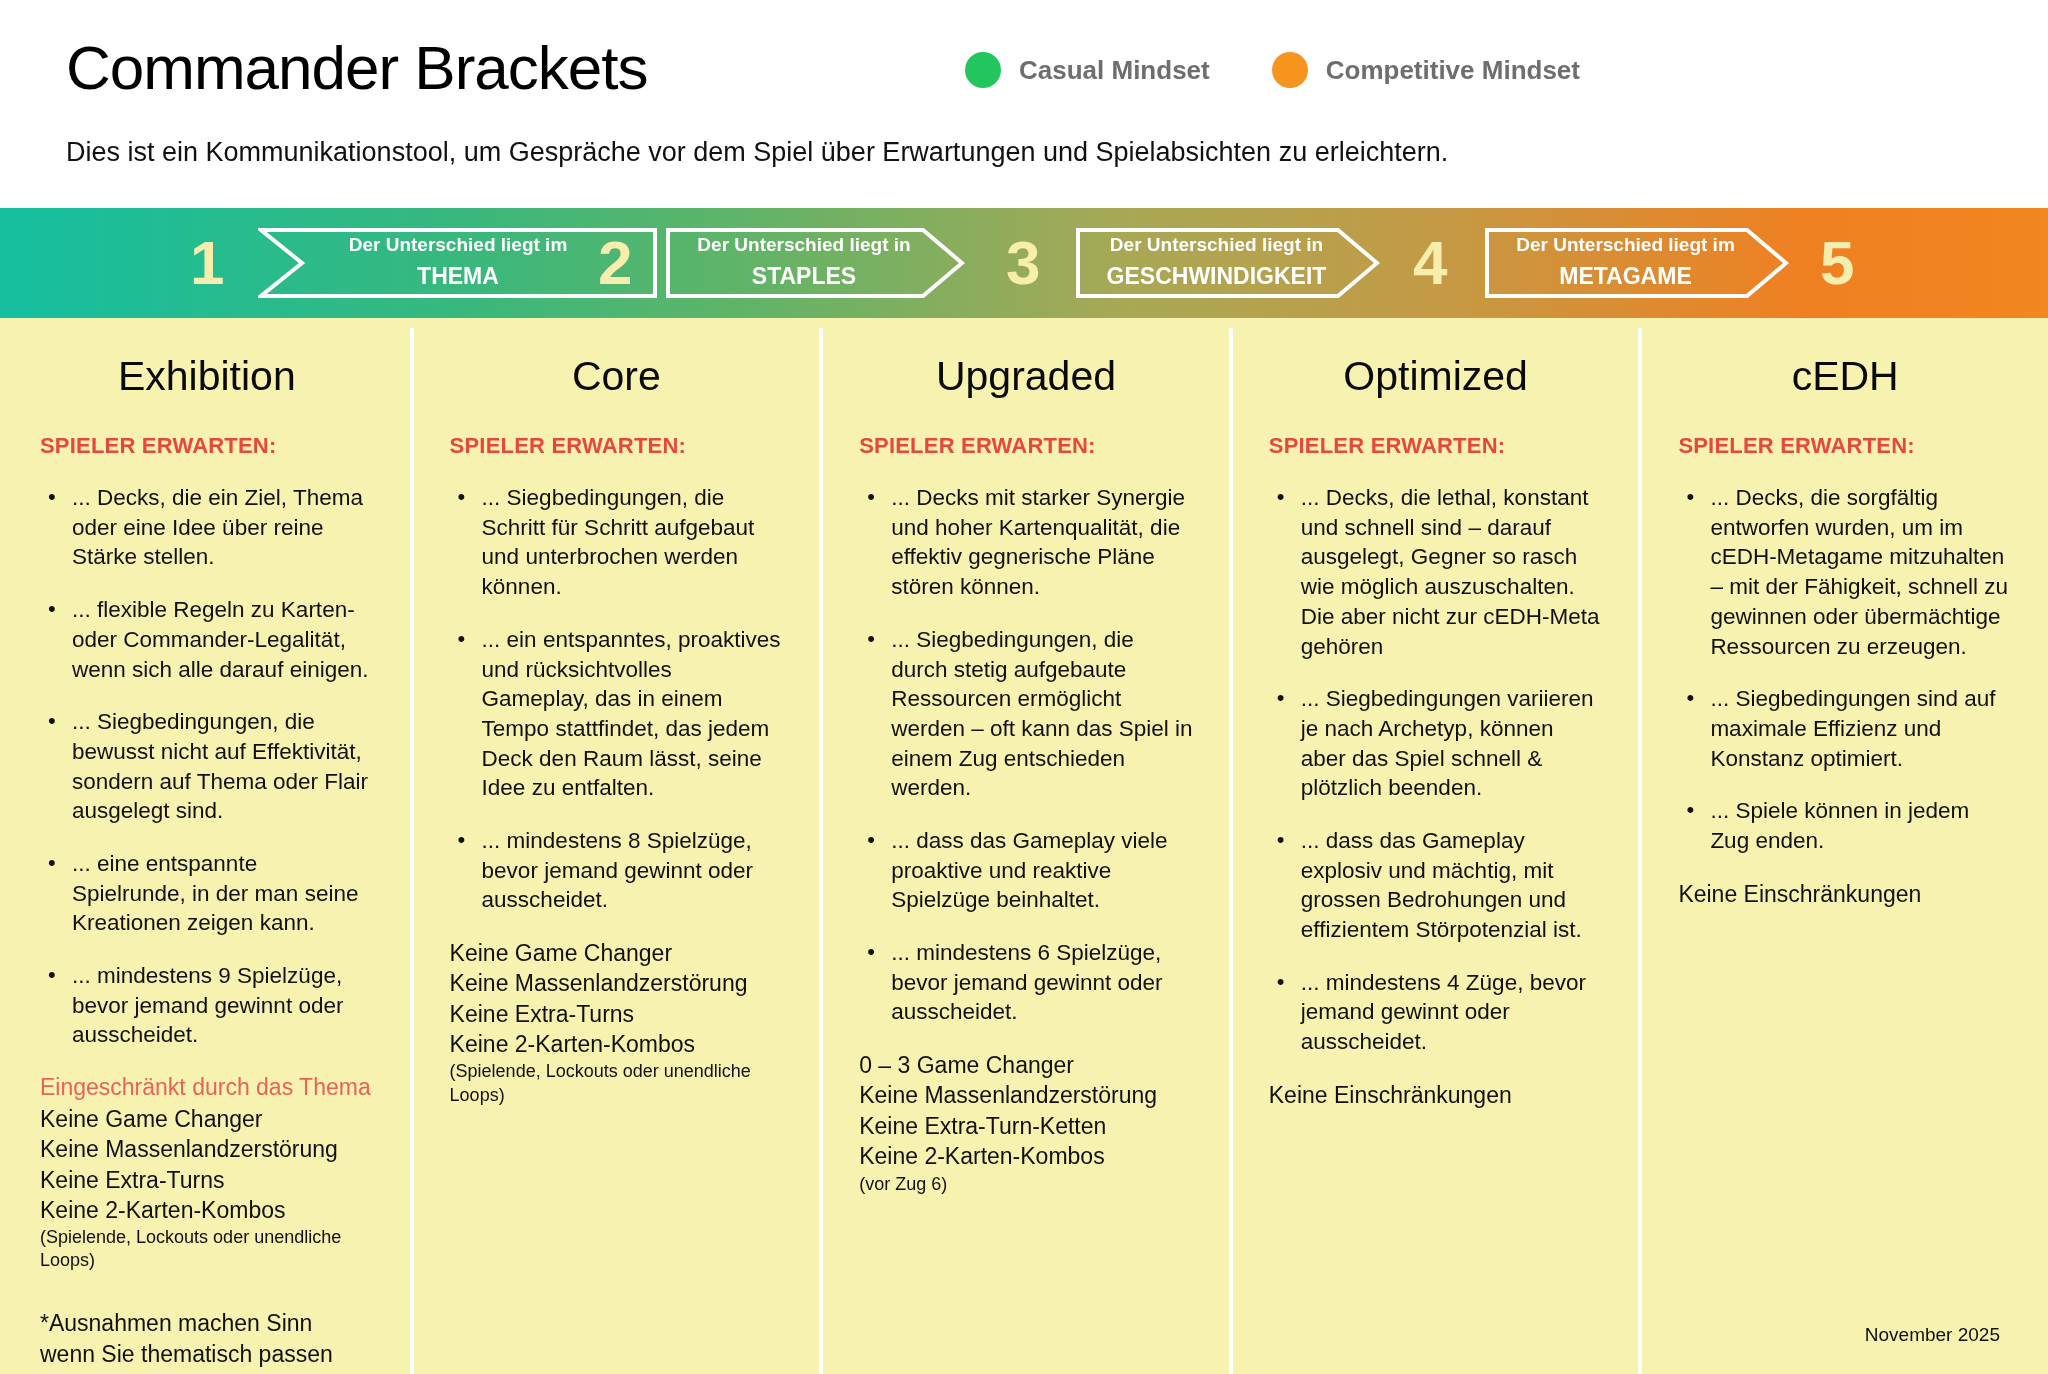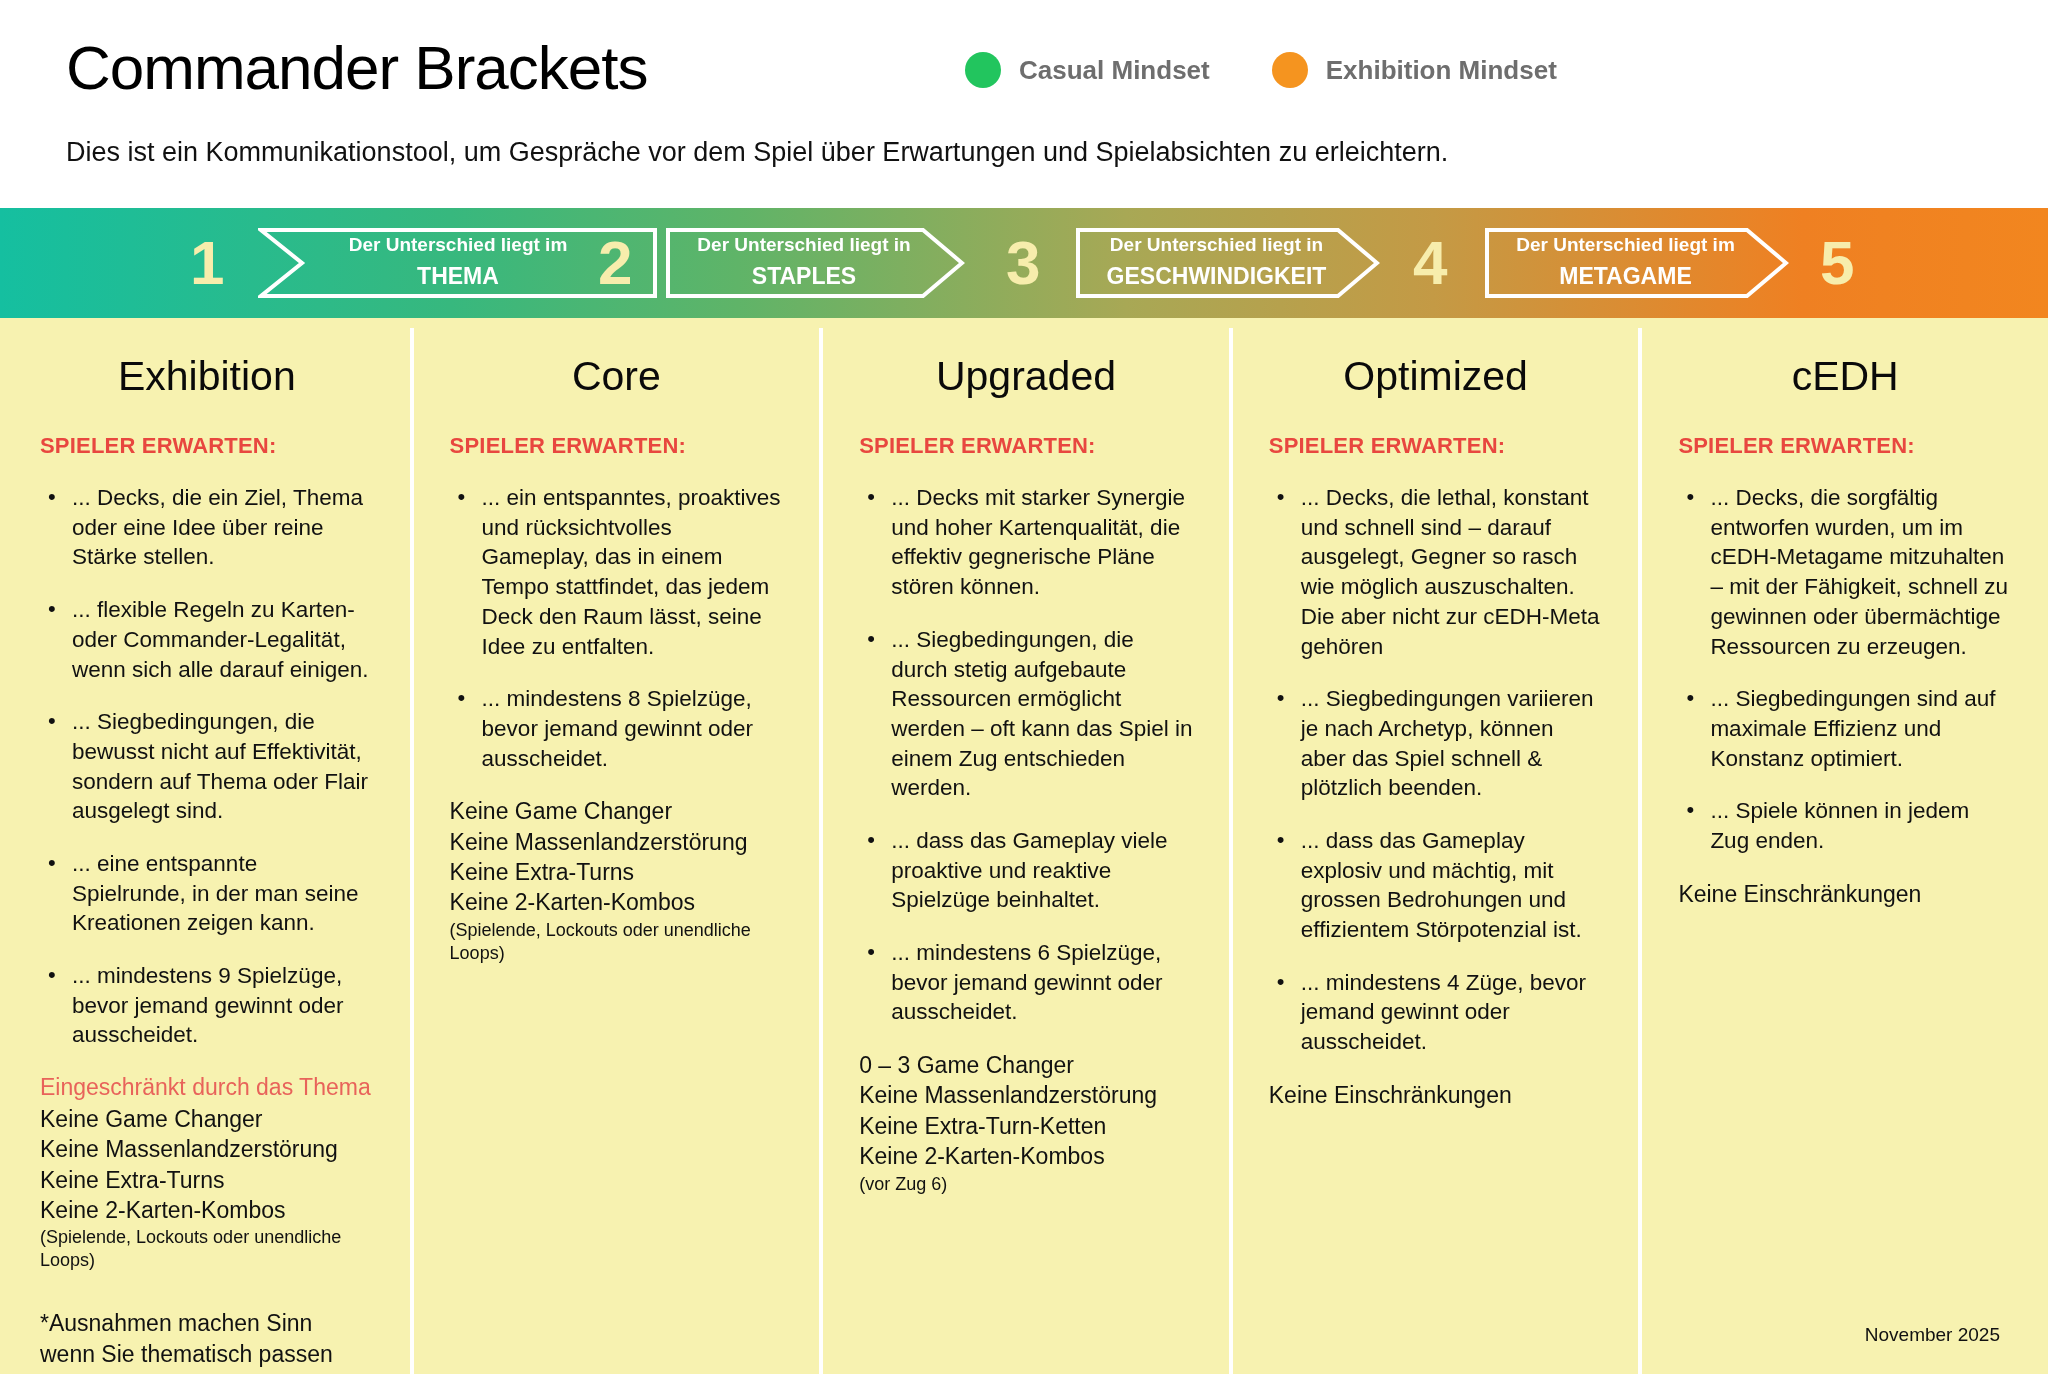--- a/index.html
+++ b/index.html
@@ -258,21 +258,21 @@
   <div class="header">
     <div class="title">Commander Brackets</div>
 
     <div class="legend">
       <div class="legend-item">
         <span class="legend-dot" style="background:#22c55e"></span>
         <span class="legend-label">Casual Mindset</span>
       </div>
       <div class="legend-item">
         <span class="legend-dot" style="background:#f5941f"></span>
-        <span class="legend-label">Exhibition Mindset</span>
+        <span class="legend-label">Competitive Mindset</span>
       </div>
     </div>
 
     <div class="subtitle">Dies ist ein Kommunikationstool, um Gespräche vor dem Spiel über Erwartungen und Spielabsichten zu erleichtern.</div>
   </div>
 
   <div class="strip">
     <div class="strip-inner">
 
       <div class="strip-num" style="left:190px">1</div>
@@ -347,20 +347,21 @@
         <div class="restrict-line">Keine 2-Karten-Kombos</div>
         <div class="restrict-note">(Spielende, Lockouts oder unendliche Loops)</div>
       </div>
       <div class="footnote">*Ausnahmen machen Sinn wenn Sie thematisch passen</div>
     </div>
 
     <div class="col">
       <div class="col-title">Core</div>
       <div class="expect-head">SPIELER ERWARTEN:</div>
       <ul class="bullets">
+        <li>... Siegbedingungen, die Schritt für Schritt aufgebaut und unterbrochen werden können.</li>
         <li>... ein entspanntes, proaktives und rücksichtvolles Gameplay, das in einem Tempo stattfindet, das jedem Deck den Raum lässt, seine Idee zu entfalten.</li>
         <li>... mindestens 8 Spielzüge, bevor jemand gewinnt oder ausscheidet.</li>
       </ul>
       <div class="restrict">
         <div class="restrict-line">Keine Game Changer</div>
         <div class="restrict-line">Keine Massenlandzerstörung</div>
         <div class="restrict-line">Keine Extra-Turns</div>
         <div class="restrict-line">Keine 2-Karten-Kombos</div>
         <div class="restrict-note">(Spielende, Lockouts oder unendliche Loops)</div>
       </div>

